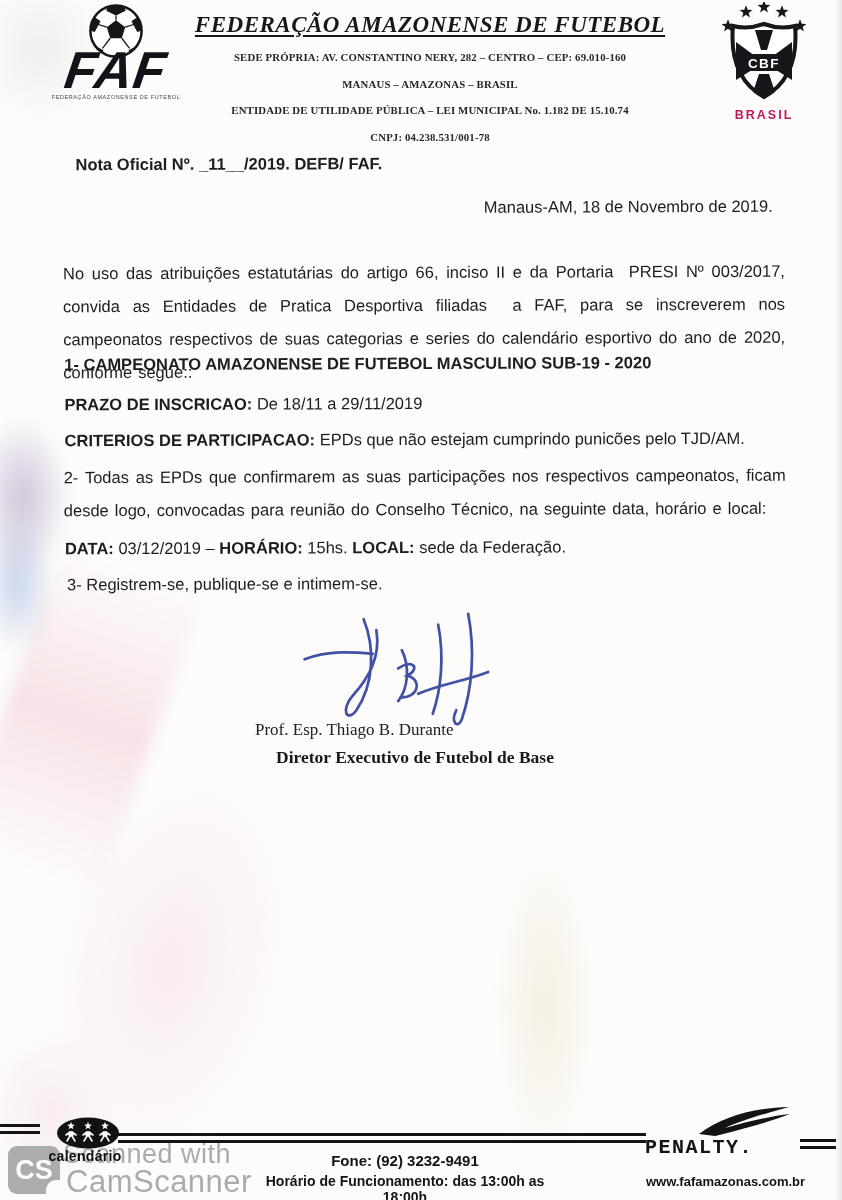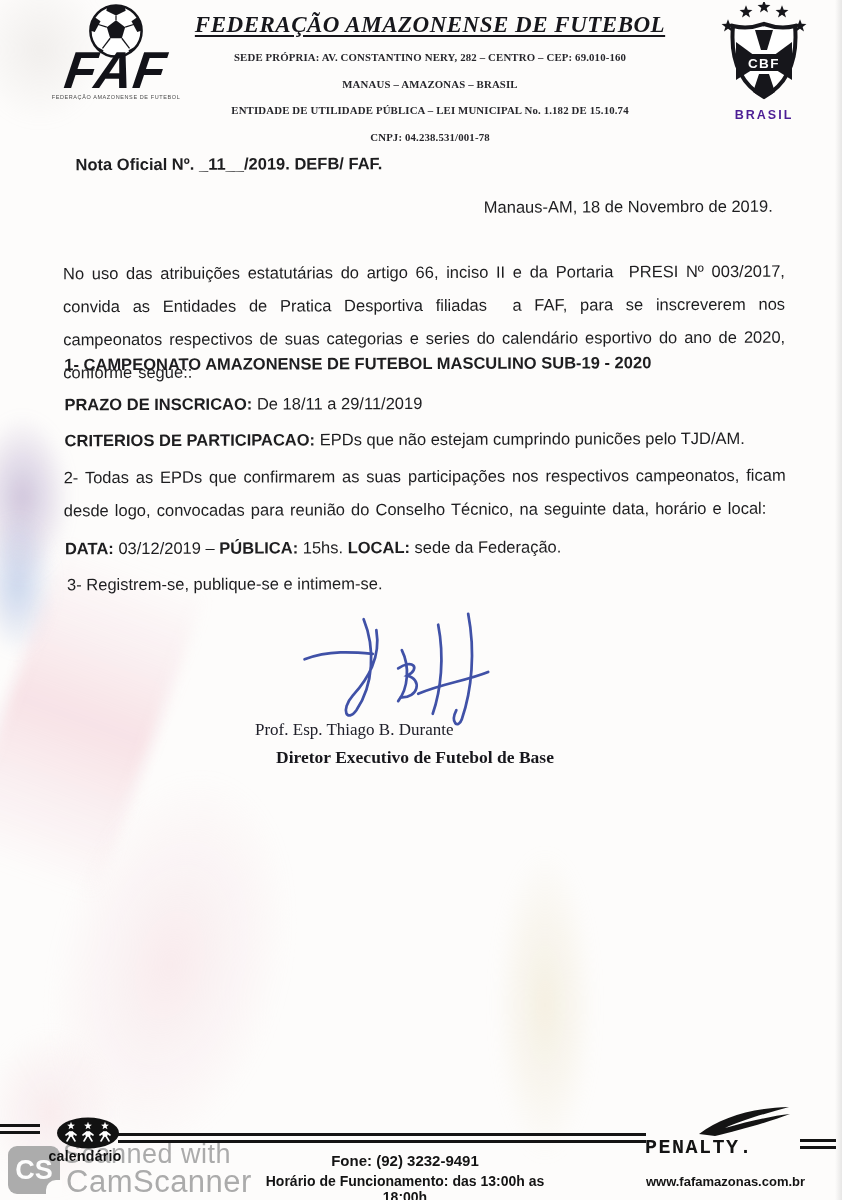--- a/index.html
+++ b/index.html
@@ -21,21 +21,21 @@
   
   .faf-logo{position:absolute;left:40px;top:2px;width:152px;text-align:center;}
   .faf-ball{display:block;margin:0 auto;}
   .faf-acronym{font-style:italic;font-weight:800;font-size:52px;line-height:44px;letter-spacing:1px;transform:skewX(-8deg);color:#121218;margin-top:-12px;}
   .faf-sub{font-size:5.5px;letter-spacing:.6px;color:#4a4a4a;text-transform:uppercase;margin-top:2px;white-space:nowrap;}
   .org-block{position:absolute;left:188px;top:12px;width:484px;text-align:center;font-family:"Liberation Serif",serif;}
   .org-title{font-size:23px;font-weight:bold;font-style:italic;letter-spacing:.5px;text-decoration:underline;text-decoration-thickness:2px;text-underline-offset:3px;color:#17171c;white-space:nowrap;}
   .org-addr{font-size:10.8px;font-weight:bold;line-height:13.5px;color:#26262b;letter-spacing:.15px;margin-top:13px;}
   .org-addr:first-of-type{margin-top:7px;}
   .cbf-logo{position:absolute;left:700px;top:2px;width:128px;text-align:center;}
-  .cbf-country{font-size:12.5px;font-weight:bold;letter-spacing:2px;color:#4c1d95;margin-top:-2px;}
+  .cbf-country{font-size:12.5px;font-weight:bold;letter-spacing:2px;color:#be185d;margin-top:-2px;}
   
   .doc{position:absolute;left:0;top:0;width:100%;transform:rotate(-.2deg);}
   .line{position:absolute;font-size:16.5px;line-height:22px;}
   .bold{font-weight:bold;}
   .ref{left:75px;top:152px;font-weight:bold;}
   .dateline{left:420px;top:196px;width:352px;text-align:right;}
   .para{position:absolute;left:62px;width:722px;font-size:16.5px;line-height:33px;text-align:justify;word-spacing:1.5px;white-space:pre-wrap;}
   .para1{top:256px;}
   .para2{top:460px;}
   .item1{left:63px;top:352px;font-weight:bold;}
@@ -148,21 +148,21 @@
     <div class="para para1">No uso das atribuições estatutárias do artigo 66, inciso II e da Portaria  PRESI Nº 003/2017, convida as Entidades de Pratica Desportiva filiadas  a FAF, para se inscreverem nos campeonatos respectivos de suas categorias e series do calendário esportivo do ano de 2020, conforme segue::</div>
 
     <div class="line item1">1- CAMPEONATO AMAZONENSE DE FUTEBOL MASCULINO SUB-19 - 2020</div>
 
     <div class="line prazo"><span class="bold">PRAZO DE INSCRICAO:</span><span> De 18/11 a 29/11/2019</span></div>
 
     <div class="line criterios"><span class="bold">CRITERIOS DE PARTICIPACAO:</span><span> EPDs que não estejam cumprindo punicões pelo TJD/AM.</span></div>
 
     <div class="para para2">2- Todas as EPDs que confirmarem as suas participações nos respectivos campeonatos, ficam desde logo, convocadas para reunião do Conselho Técnico, na seguinte data, horário e local:</div>
 
-    <div class="line dataline"><span class="bold">DATA:</span><span> 03/12/2019 – </span><span class="bold">PÚBLICA:</span><span> 15hs. </span><span class="bold">LOCAL:</span><span> sede da Federação.</span></div>
+    <div class="line dataline"><span class="bold">DATA:</span><span> 03/12/2019 – </span><span class="bold">HORÁRIO:</span><span> 15hs. </span><span class="bold">LOCAL:</span><span> sede da Federação.</span></div>
 
     <div class="line item3">3- Registrem-se, publique-se e intimem-se.</div>
   </div>
 
   <svg class="sig-svg" width="200" height="132" viewBox="0 0 220 132">
     <g fill="none" stroke-width="3" stroke-linecap="round" opacity=".9" stroke="#2c3f9e">
       <path d="M5,52 C32,42 58,44 80,46"></path>
       <path d="M70,8 C83,40 81,80 62,108 C52,122 44,108 58,92 C75,73 89,50 84,20"></path>
       <path d="M112,42 C121,60 119,84 108,98"></path>
       <path d="M108,62 C124,51 133,62 118,70 C135,74 130,95 111,94"></path>

